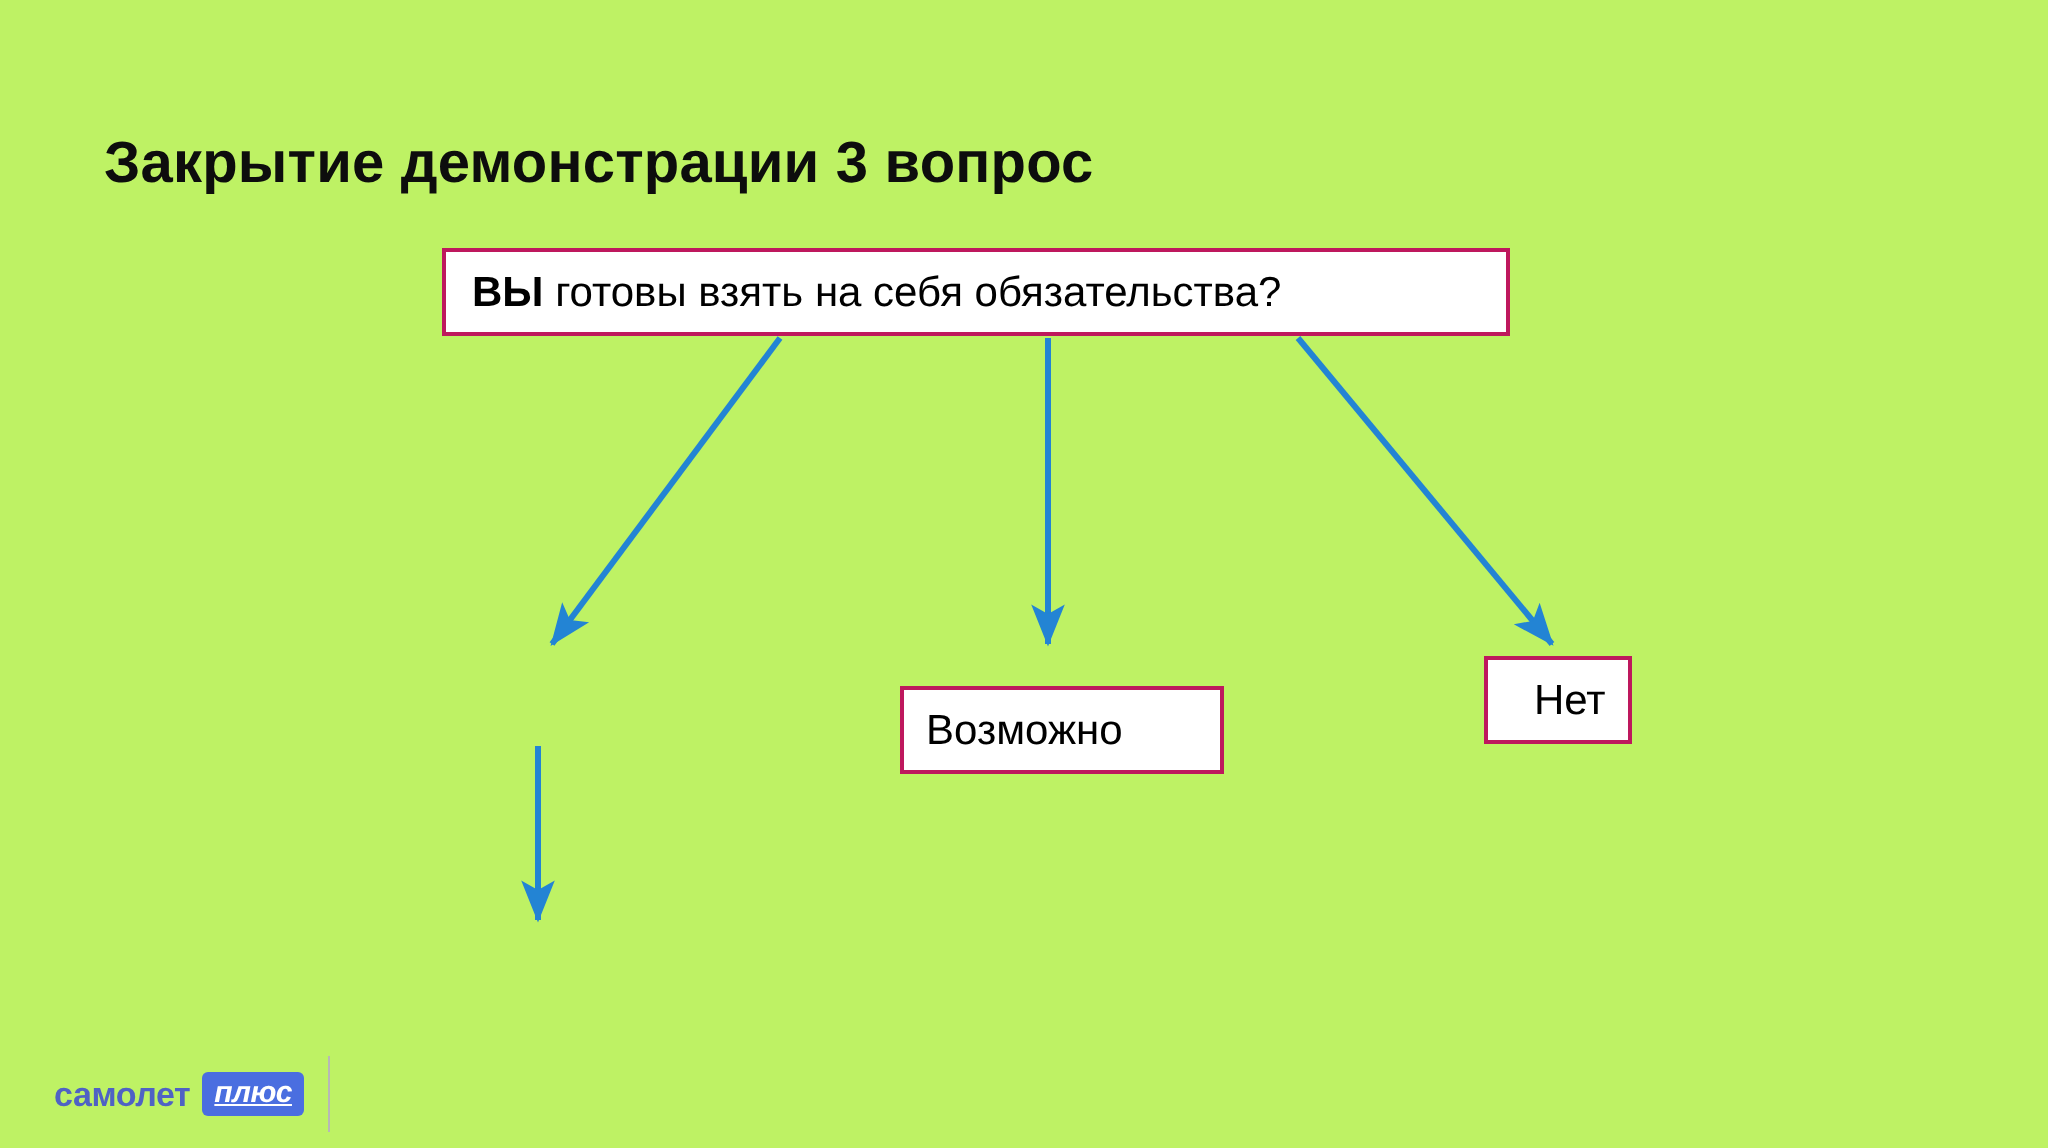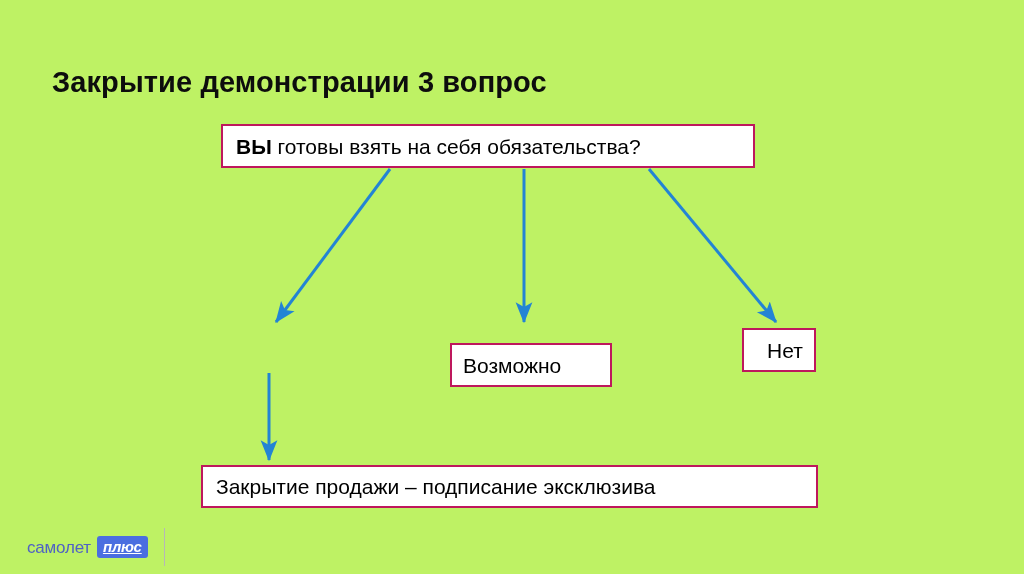--- a/index.html
+++ b/index.html
@@ -110,21 +110,21 @@
     position: absolute;
     left: 27px;
     top: 535px;
     height: 24px;
     display: flex;
     align-items: center;
     gap: 6px;
   }
   #logo-word {
     font-size: 17px;
-    font-weight: normal;
+    font-weight: bold;
     color: #4F62C4;
     letter-spacing: -0.2px;
     line-height: 1;
   }
   #logo-badge {
     background: #4A6EE0;
     color: #ffffff;
     font-size: 15px;
     font-weight: bold;
     font-style: italic;
@@ -174,23 +174,20 @@
 
 
     <div class="node" id="node-maybe">
       <span class="txt">Возможно</span>
     </div>
 
     <div class="node" id="node-no">
       <span class="txt">Нет</span>
     </div>
 
-    <div class="node" id="node-outcome">
-      <span class="txt">Закрытие продажи – подписание эксклюзива</span>
-    </div>
 
   </div>
 
   <div id="footer-logo">
     <span id="logo-word">самолет</span>
     <span id="logo-badge">плюс</span>
   </div>
   <div id="footer-divider"></div>
 
 </div>

